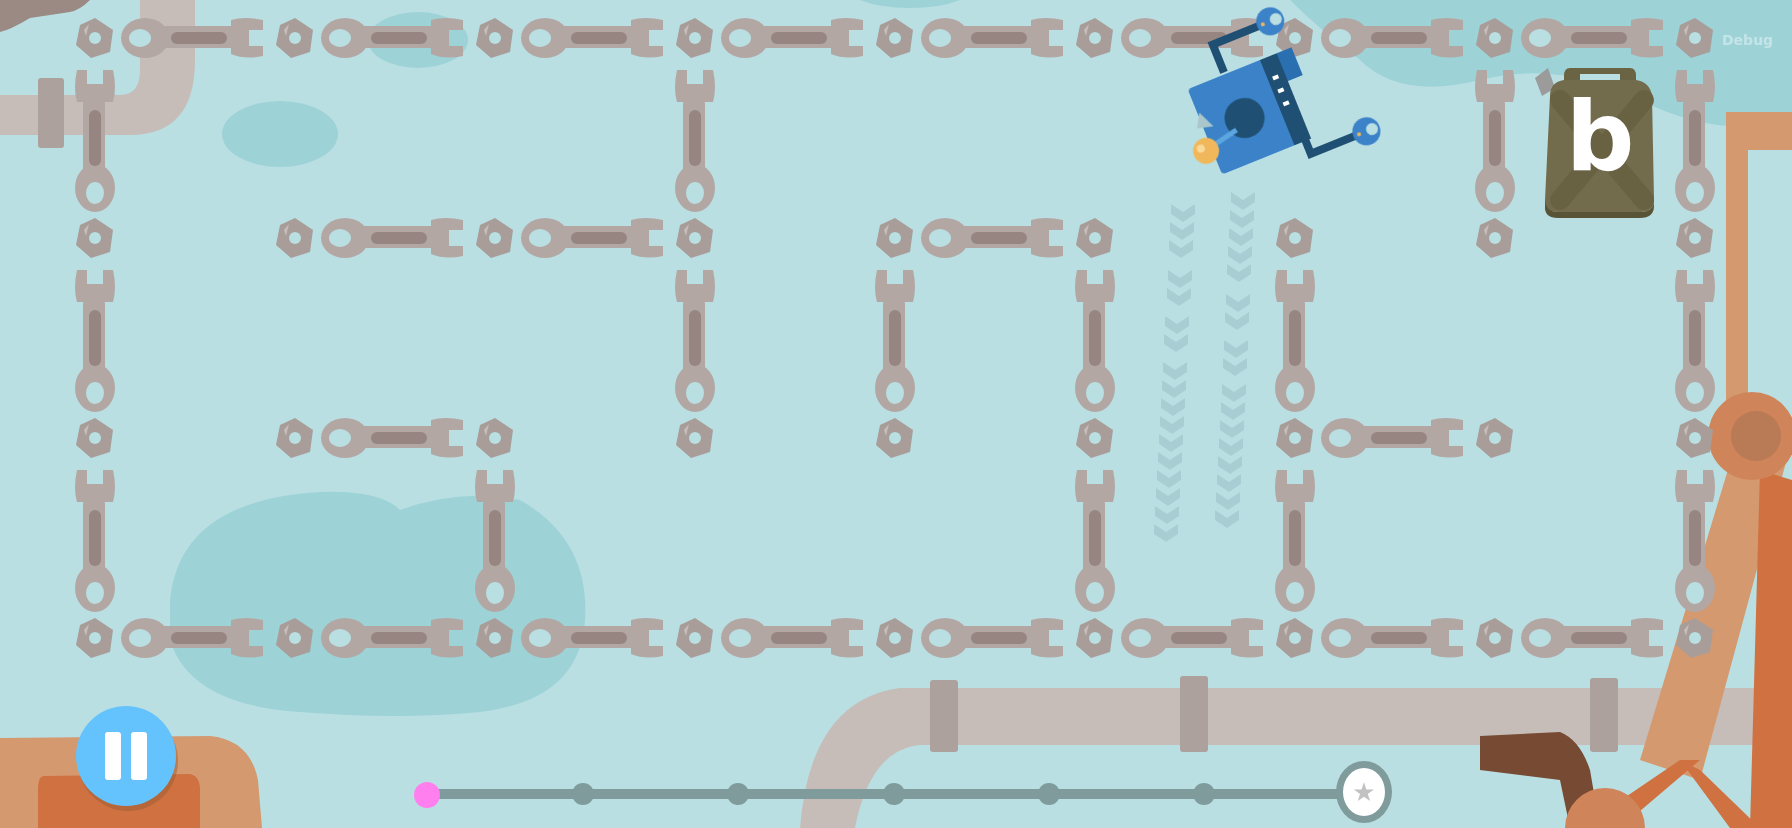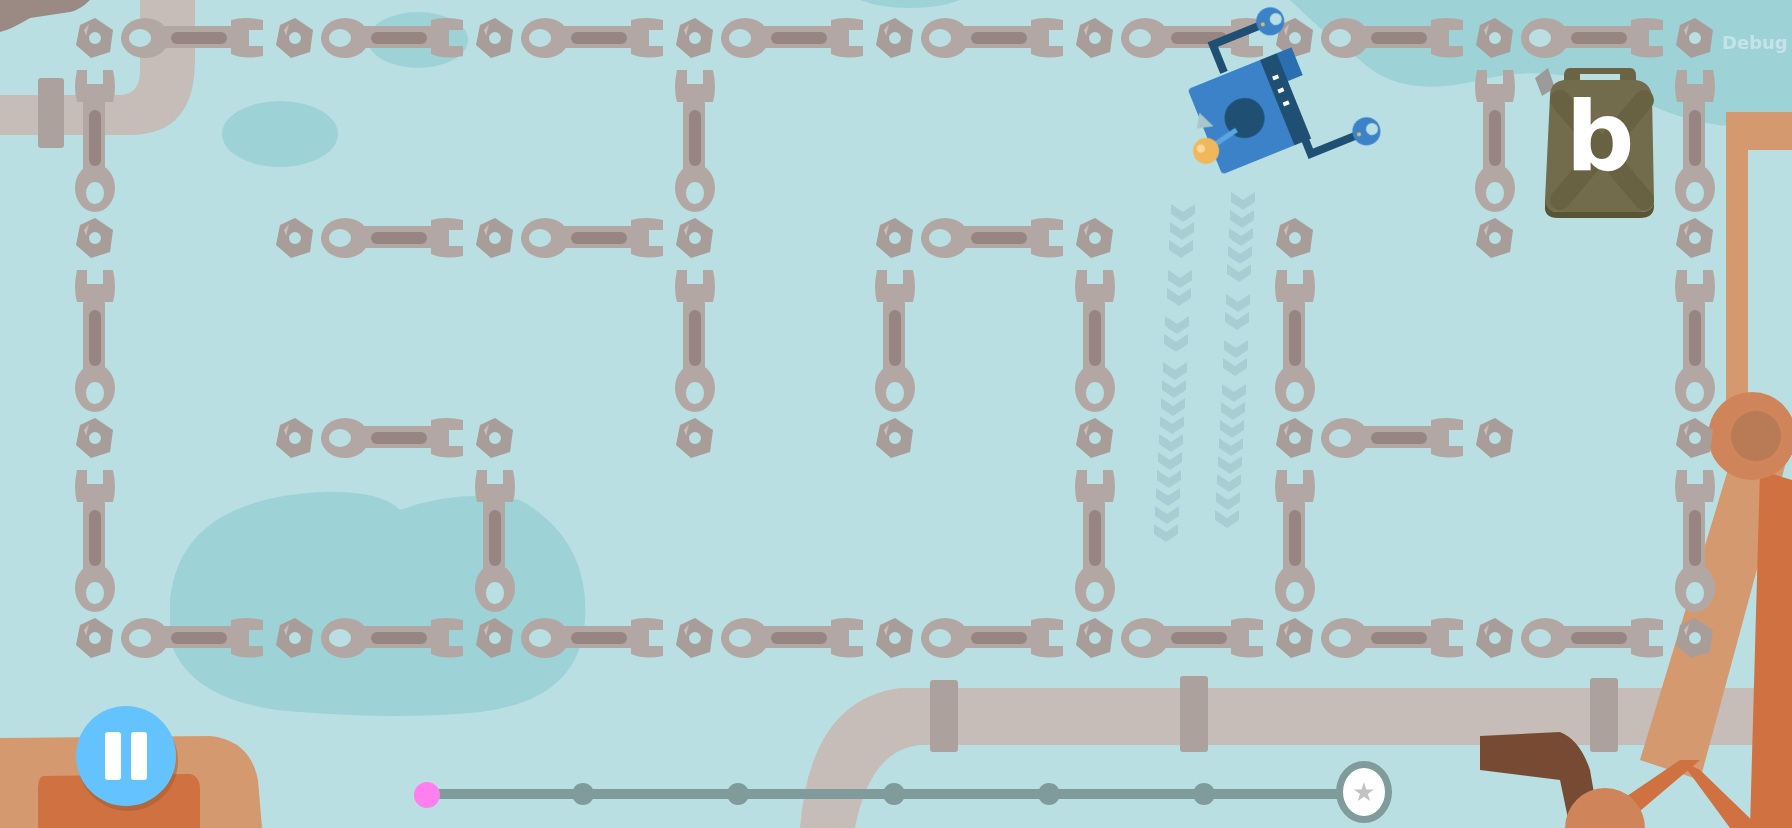--- a/index.html
+++ b/index.html
@@ -1,18 +1,18 @@
 <!DOCTYPE html>
 <html><head>
 <meta charset="utf-8">
 <style>
   html, body { margin:0; padding:0; }
   body { width:1792px; height:828px; overflow:hidden; background:#b9dfe2; position:relative; font-family:"DejaVu Sans", sans-serif; }
   #scene { position:absolute; left:0; top:0; width:1792px; height:828px; }
-  .debug-label { position:absolute; left:1722px; top:32px; font-size:18px; font-weight:bold; color:#d2ebee; opacity:0.75; }
+  .debug-label { position:absolute; left:1722px; top:32px; font-size:14px; font-weight:bold; color:#d2ebee; opacity:0.75; }
   .pause-btn { position:absolute; left:76px; top:706px; width:100px; height:100px; border-radius:50%; background:#64c3fd; box-shadow:2px 5px 0 rgba(150,90,50,0.45); display:flex; align-items:center; justify-content:center; gap:10px; cursor:pointer; }
   .pause-bar { width:16px; height:48px; background:#fff; border-radius:3px; }
   .progress { position:absolute; left:428px; top:789px; width:934px; height:10px; }
   .progress-track { position:absolute; left:0; top:0; width:100%; height:10px; background:#7f9b9c; }
   .progress-dot { position:absolute; top:-6px; width:22px; height:22px; border-radius:50%; background:#7f9b9c; transform:translateX(-11px); }
   .progress-start { position:absolute; left:-14px; top:-7px; width:26px; height:26px; border-radius:50%; background:#ff7fee; }
   .progress-goal { position:absolute; left:908px; top:-28px; width:42px; height:48px; border-radius:50%; background:#fff; border:7px solid #7f9b9c; display:flex; align-items:center; justify-content:center; color:#c2c2c2; font-size:26px; line-height:1; }
 </style>
 </head>
 <body>

